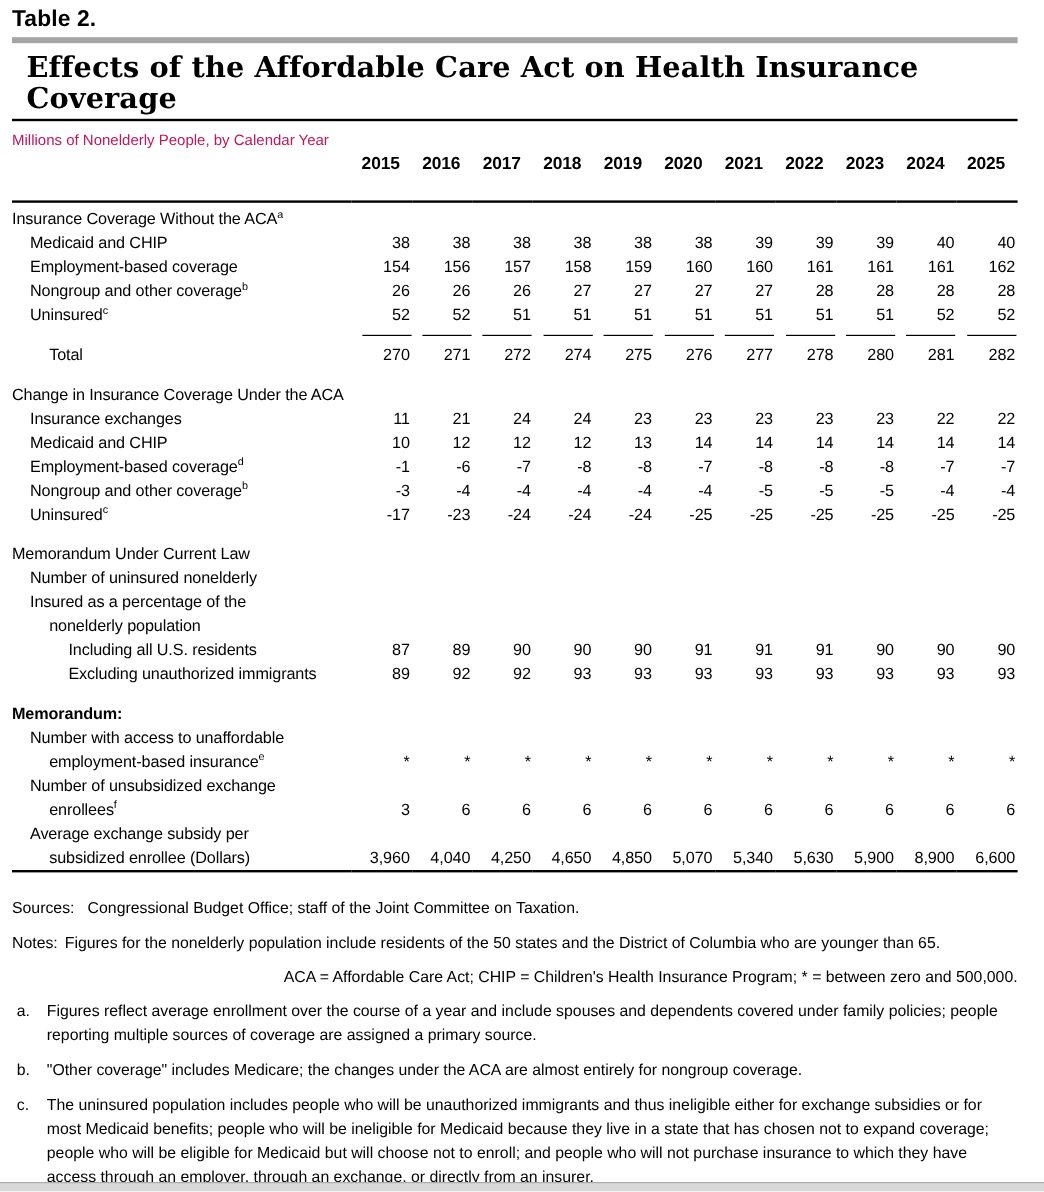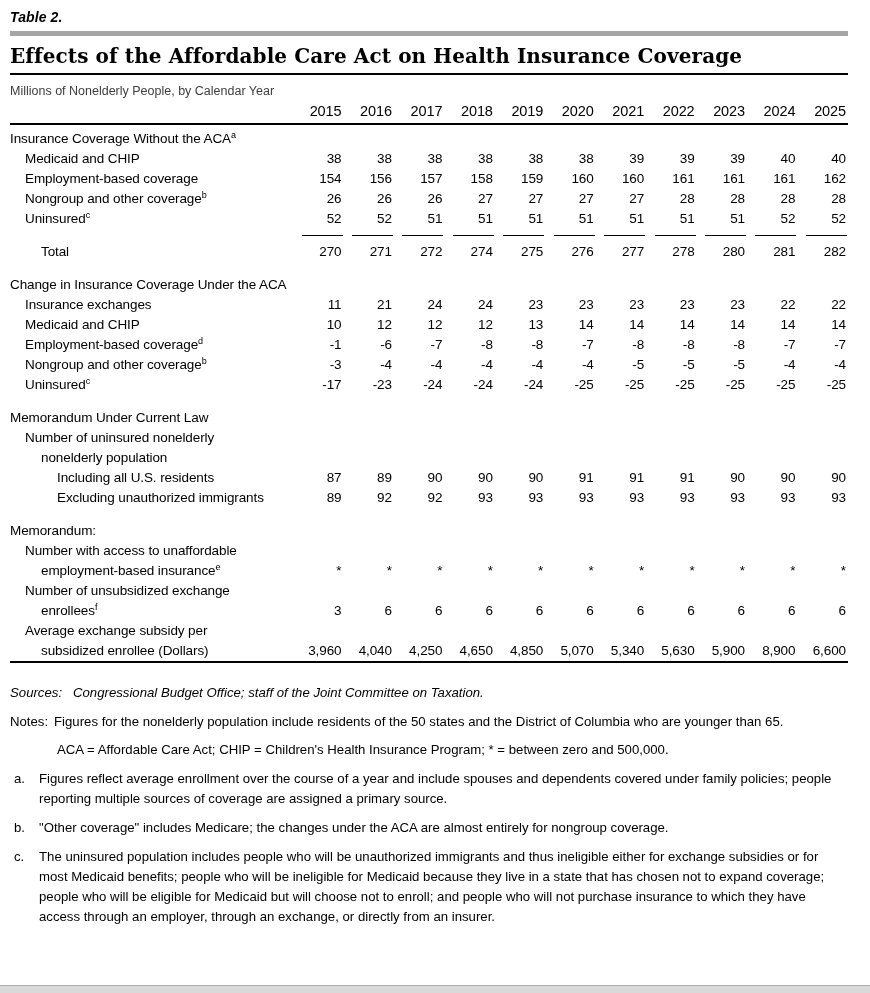--- a/index.html
+++ b/index.html
@@ -8,66 +8,65 @@
     background: #ffffff;
     color: #000;
     font-family: "Liberation Sans", "DejaVu Sans", sans-serif;
     overflow: hidden;
     position: relative;
   }
   .page { padding: 8px 22px 0 10px; }
 
   
   .table-label {
-    font-size: 14px; font-weight: bold; line-height: 18px;
+    font-size: 19px; font-weight: bold; line-height: 18px;
     letter-spacing: 0.1px;
-    font-style: italic;
   }
   .gray-bar { height: 5px; background: #a5a5a5; margin-top: 5px; }
   .page-title {
     font-family: "DejaVu Serif", "Liberation Serif", serif;
-    font-weight: bold; font-size: 20px; line-height: 26px;
-    margin-top: 7px; letter-spacing: 0.1px;
+    font-weight: bold; font-size: 24px; line-height: 26px;
+    margin-top: 7px; letter-spacing: 0.1px; margin-left: 12px;
   }
   .title-rule { border-bottom: 2px solid #000; margin-top: 4px; }
-  .subtitle { font-size: 12.5px; line-height: 15px; margin-top: 9px; color: #404040; }
+  .subtitle { font-size: 12.5px; line-height: 15px; margin-top: 9px; color: #be185d; }
 
   
   table.cov {
     border-collapse: collapse; table-layout: fixed;
     width: 838px; margin-top: 2px;
     border-bottom: 2px solid #000;
   }
   col.c-label { width: 283px; }
   col.c-year  { width: 50.45px; }
   th, td { padding: 0; font-size: 13.5px; line-height: 20px; vertical-align: bottom;
            letter-spacing: -0.1px; white-space: nowrap; overflow: hidden; }
   thead th {
-    font-weight: normal; text-align: right; font-size: 14.5px;
-    border-bottom: 2.5px solid #000; padding-bottom: 2px; padding-right: 2px;
+    font-weight: bold; text-align: center; font-size: 14.5px;
+    border-bottom: 2.5px solid #000; padding-bottom: 20px; padding-right: 2px;
   }
   thead th.empty { border-bottom: 2.5px solid #000; }
   td.num { text-align: right; padding-right: 2px; }
   tr.section-row td { padding-top: 13px; }
   tr.section-row.first td { padding-top: 4px; }
-  tr.section-row.bold td { font-weight: normal; }
+  tr.section-row.bold td { font-weight: bold; }
   .ind-1 { padding-left: 15px; }
   .ind-2 { padding-left: 31px; }
   .ind-3 { padding-left: 47px; }
   tr.rule-row td { height: 13px; vertical-align: middle; }
   tr.rule-row .seg { width: 41px; margin-left: auto; margin-right: 1px; border-top: 1.5px solid #000; }
   sup { font-size: 9px; letter-spacing: 0; vertical-align: super; line-height: 0; }
 
   
   .notes-area { margin-top: 20px; font-size: 13.2px; line-height: 20px; }
   .note-line { margin-top: 9px; display: flex; }
-  .note-line:first-child { margin-top: 0; font-style: italic; }
+  .note-line:first-child { margin-top: 0; }
   .lbl-sources { width: 63px; flex: none; }
   .lbl-notes   { width: 44px; flex: none; }
-  .abbrev-line { margin-top: 8px; padding-left: 47px; }
+  .abbrev-line { margin-top: 8px; padding-left: 47px; text-align: right; }
   .footnote { display: flex; margin-top: 9px; padding-left: 4px; }
   .fn-letter { width: 25px; flex: none; }
   .fn-text { flex: 1; white-space: normal; }
   .note-text { white-space: normal; }
 
   
   .h-scrollbar {
     position: absolute; left: 0; bottom: 0; width: 870px; height: 8px;
     background: #d9d9d9; border-top: 1px solid #ababab;
   }
@@ -297,20 +296,23 @@
           <td class="num">-25</td>
           <td class="num">-25</td>
         </tr>
         <tr class="section-row">
           <td colspan="12"><span>Memorandum Under Current Law</span></td>
         </tr>
         <tr>
           <td colspan="12" class="ind-1">Number of uninsured nonelderly</td>
         </tr>
         <tr>
+          <td colspan="12" class="ind-1">Insured as a percentage of the</td>
+        </tr>
+        <tr>
           <td colspan="12" class="ind-2">nonelderly population</td>
         </tr>
         <tr>
           <td class="ind-3"><span>Including all U.S. residents</span></td>
           <td class="num">87</td>
           <td class="num">89</td>
           <td class="num">90</td>
           <td class="num">90</td>
           <td class="num">90</td>
           <td class="num">91</td>

